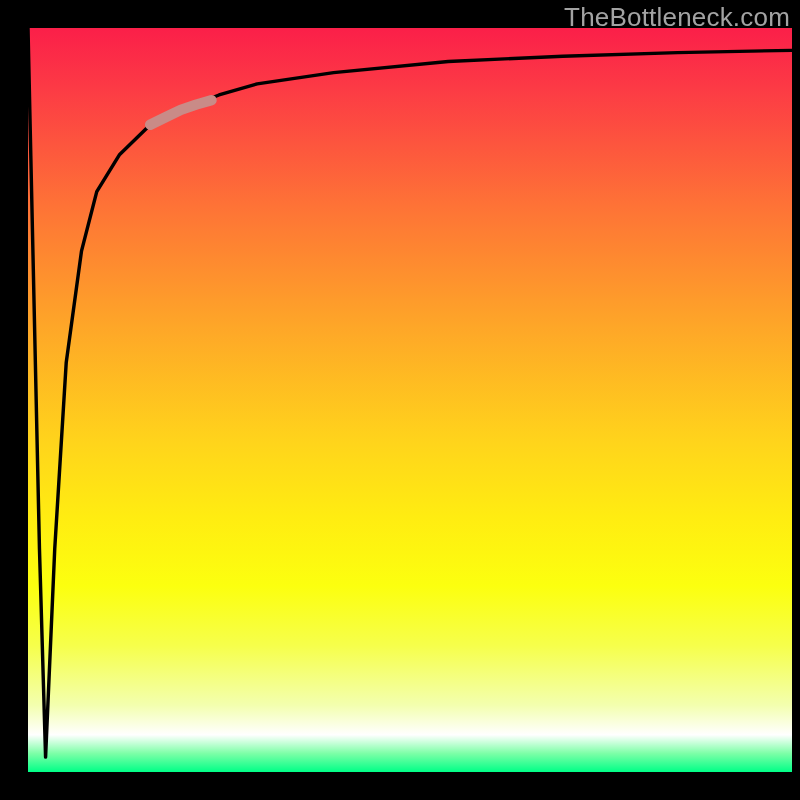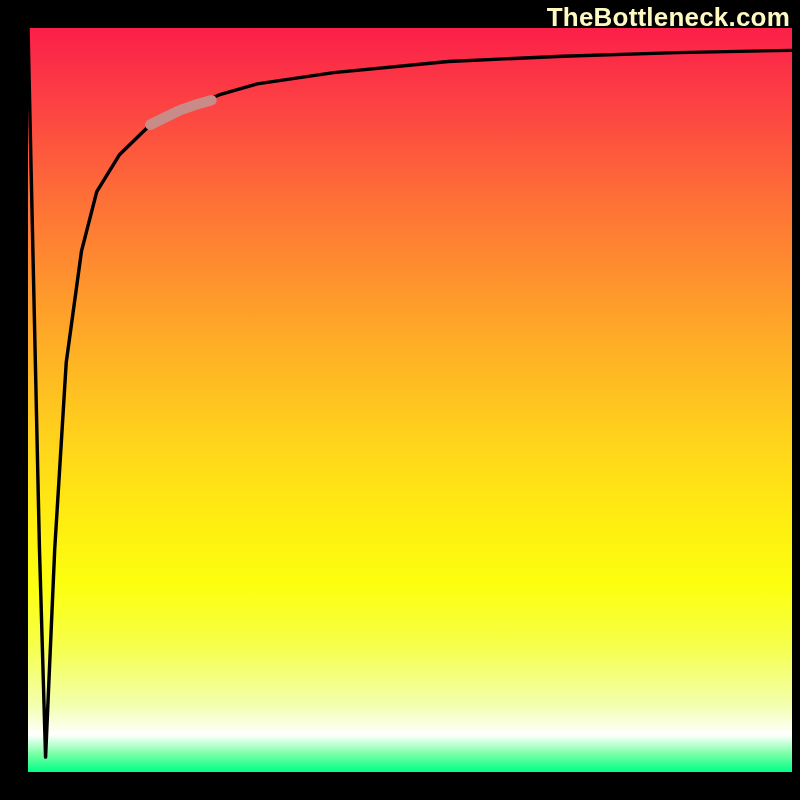--- a/index.html
+++ b/index.html
@@ -34,23 +34,23 @@
         #f3ffae 91%,
         #ffffff 95%,
         #7dffa7 97.5%,
         #00ff87 100%
       );
   }
   .watermark {
     position: absolute;
     top: 2px;
     right: 10px;
-    color: #fef9c3;
+    color: #a3a3a3;
     font-size: 26px;
-    font-weight: 700;
+    font-weight: 400;
     letter-spacing: 0.2px;
     user-select: none;
   }
   svg.curve {
     position: absolute;
     inset: 0;
     width: 100%;
     height: 100%;
     overflow: visible;
   }

